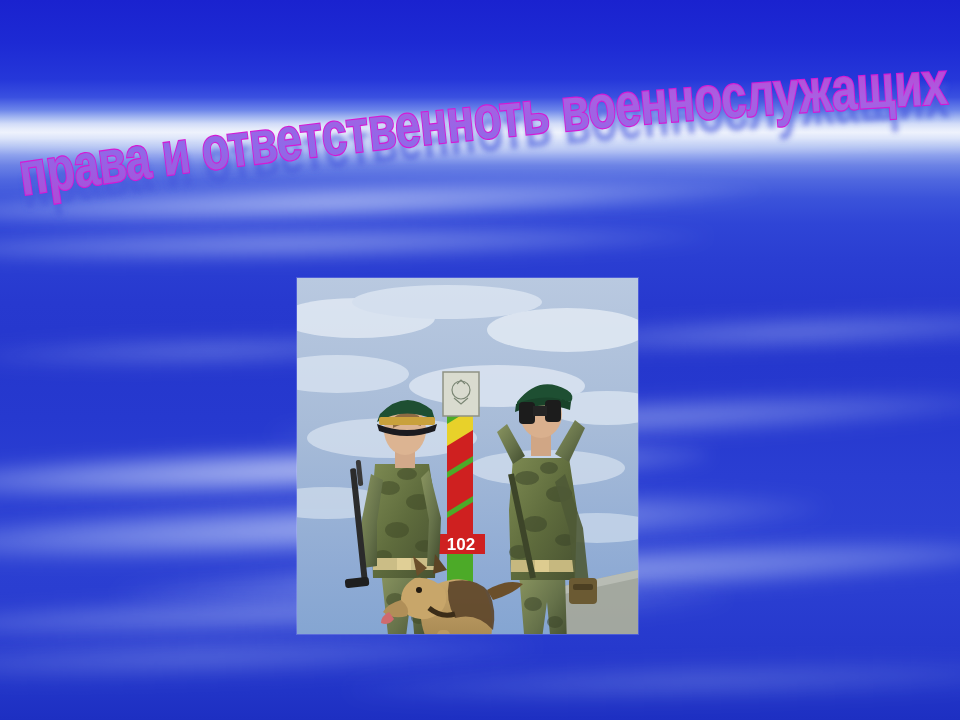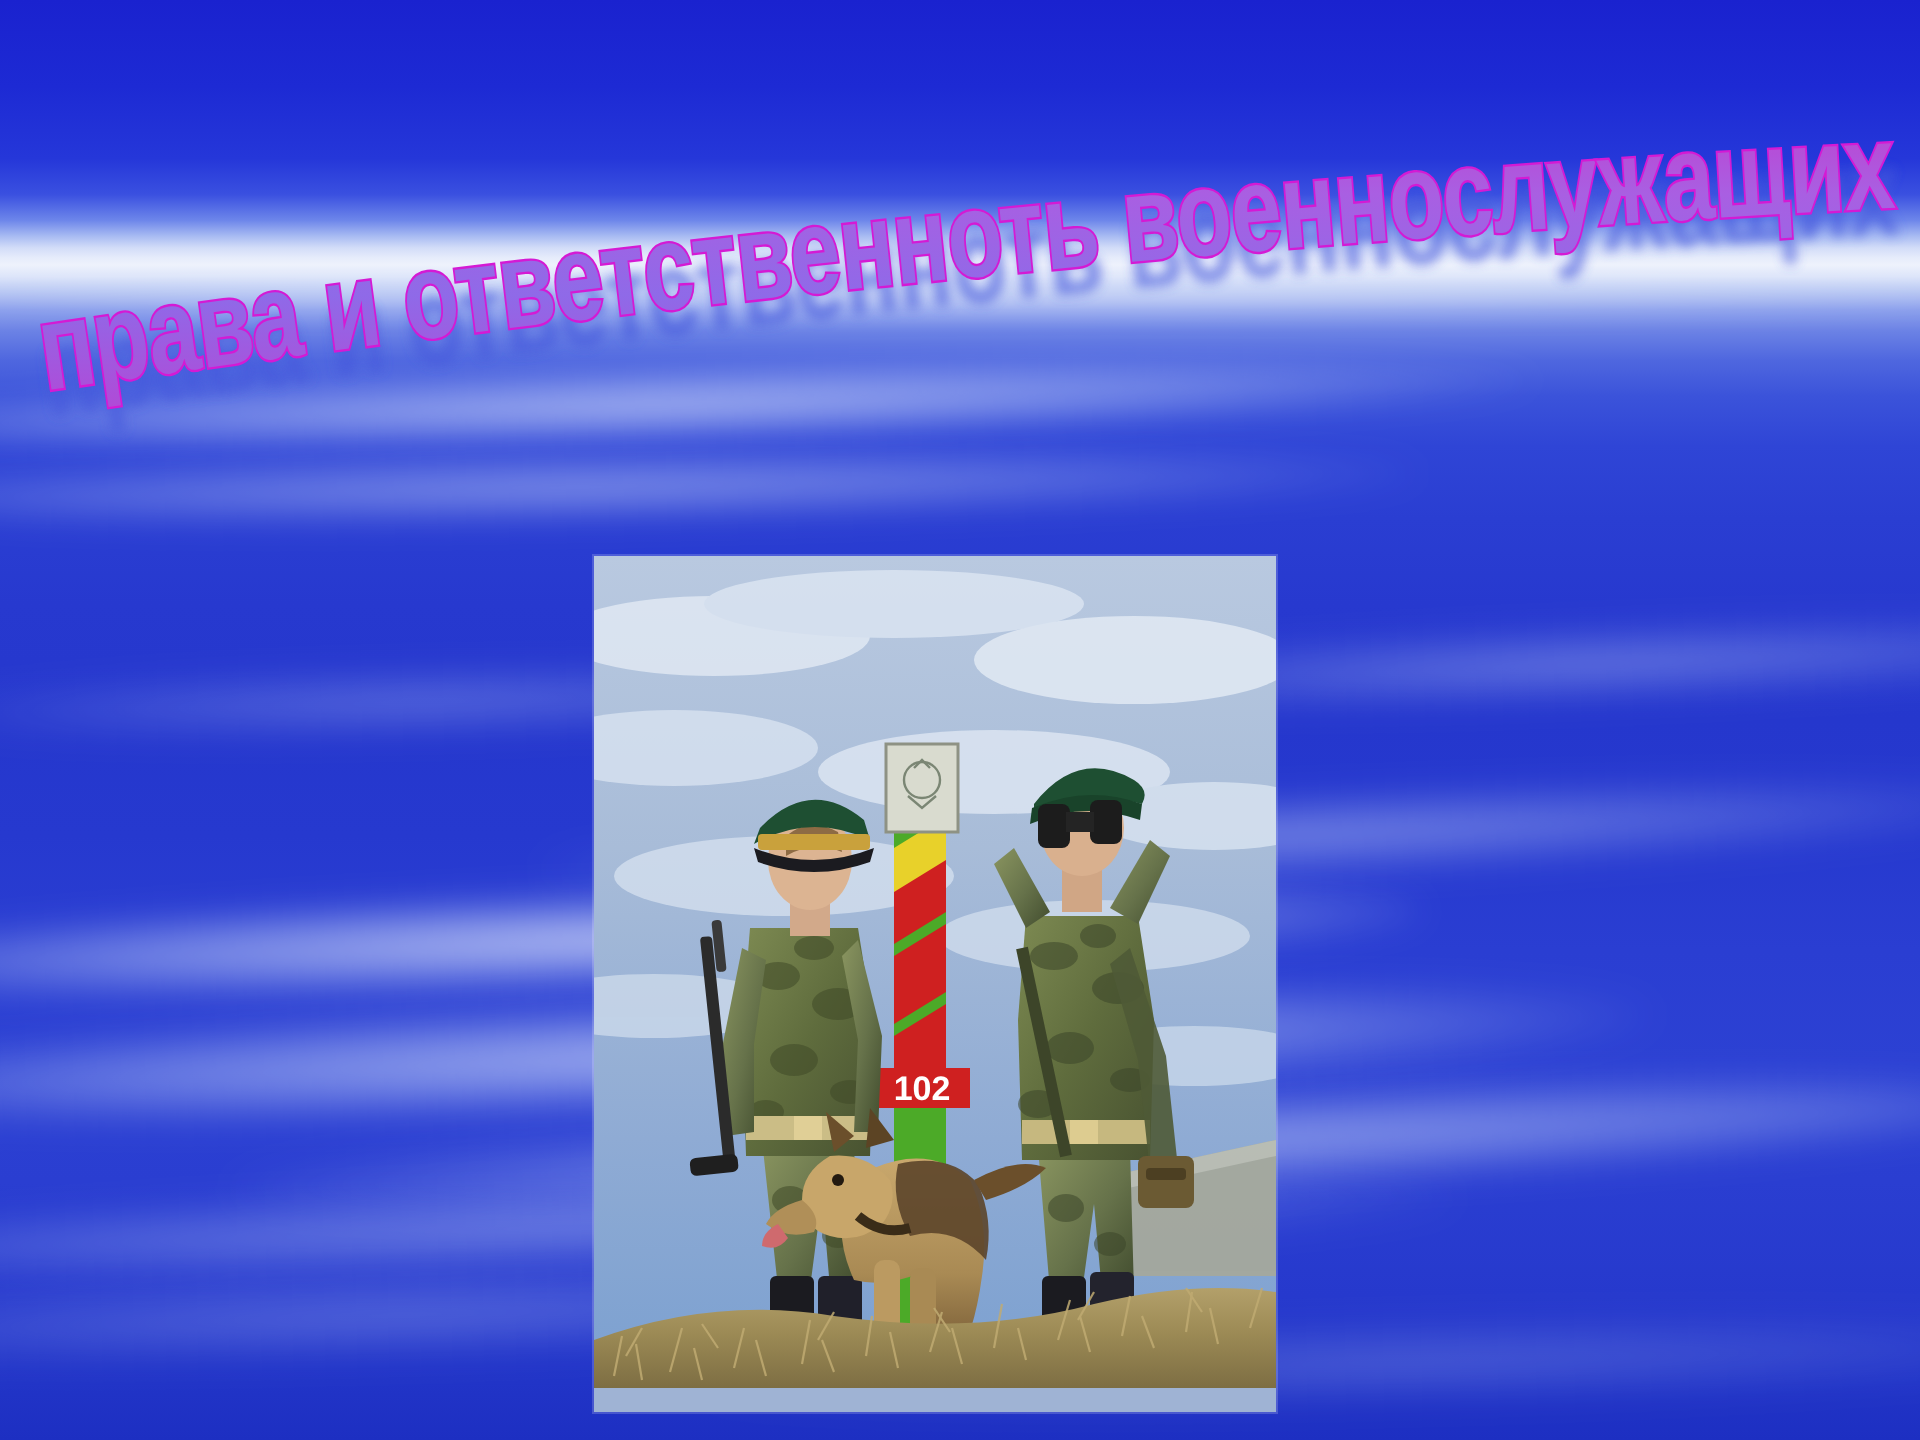--- a/index.html
+++ b/index.html
@@ -90,21 +90,21 @@
 
   
   #title-wrap{
     position:absolute;left:0;top:0;width:960px;height:720px;
     pointer-events:none;
   }
   #title-svg{position:absolute;left:0;top:0;}
 
   
   #photo{
-    position:absolute;left:297px;top:278px;width:341px;height:428px;
+    position:absolute;left:297px;top:278px;width:341px;height:356px;
     overflow:hidden;
     background:#9fb3d4;
     box-shadow:0 0 0 1px rgba(255,255,255,.18);
   }
   #photo svg{display:block;}
 </style>
 </head>
 <body>
 
 <div id="slide">

